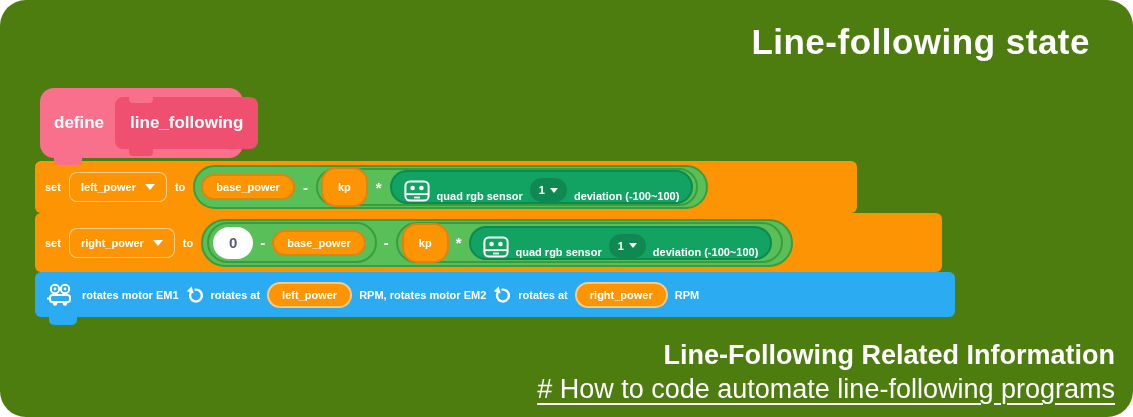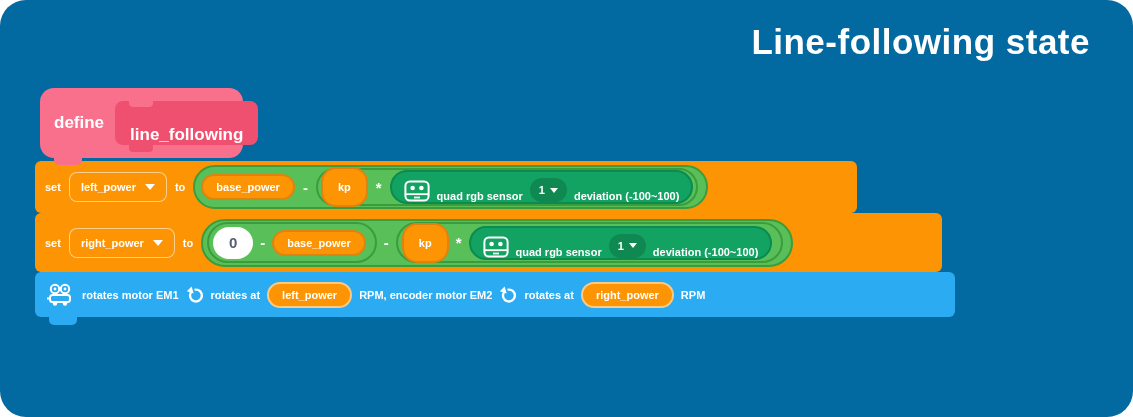--- a/index.html
+++ b/index.html
@@ -1,19 +1,19 @@
 <!DOCTYPE html>
 <html><head>
 <meta charset="utf-8">
 <style>
   html,body { margin:0; padding:0; background:#ffffff; }
   * { box-sizing:border-box; }
   .canvas {
     position:relative; width:1133px; height:417px;
-    background:#0369a1; border-radius:26px; overflow:hidden;
+    background:#4d7c0f; border-radius:26px; overflow:hidden;
     font-family:"Liberation Sans","DejaVu Sans",sans-serif;
   }
   .page-title {
     position:absolute; top:22px; right:43px;
     color:#ffffff; font-size:35px; font-weight:800; letter-spacing:.5px;
   }
   
   .btxt { color:#fff; font-size:11px; font-weight:600; white-space:nowrap; }
   .op   { color:#fff; font-size:15px; font-weight:700; white-space:nowrap; }
 
@@ -22,22 +22,22 @@
     position:absolute; left:40px; top:88px; width:203px; height:70px;
     background:#F8708C; border-radius:14px;
     display:flex; align-items:center; padding-left:14px; gap:11px; z-index:3;
   }
   .define-block .tab {
     position:absolute; left:14px; bottom:-7px; width:28px; height:8px;
     background:#F8708C; border-radius:0 0 5px 5px;
   }
   .define-kw { color:#fff; font-size:17px; font-weight:600; }
   .proto-block {
-    position:relative; height:44px; background:#F0506F; border-radius:8px;
-    display:flex; align-items:flex-end; padding:0 15px;
+    position:relative; height:52px; background:#F0506F; border-radius:8px;
+    display:flex; align-items:center; padding:0 15px;
   }
   .proto-block .notch {
     position:absolute; left:14px; top:0; width:24px; height:6px;
     background:#F8708C; border-radius:0 0 4px 4px;
   }
   .proto-block .tab {
     position:absolute; left:14px; bottom:-7px; width:24px; height:7px;
     background:#F0506F; border-radius:0 0 4px 4px;
   }
   .proto-name { color:#fff; font-size:17px; font-weight:600; }
@@ -235,28 +235,32 @@
     <span class="icon-box">
       <svg width="18" height="18" viewBox="0 0 20 20">
         <path d="M5.4 7.2 A 6.6 6.6 0 1 0 10.5 4.0" fill="none" stroke="#fff" stroke-width="2.6" stroke-linecap="round"></path>
         <polygon points="6.2,0.6 1.0,5.8 8.6,8.2" fill="#fff"></polygon>
       </svg>
     </span>
     <span class="btxt">rotates at</span>
     <div class="oval-var on-blue">
       <span class="btxt">left_power</span>
     </div>
-    <span class="btxt">RPM, encoder motor EM2</span>
+    <span class="btxt">RPM, rotates motor EM2</span>
     <span class="icon-box">
       <svg width="18" height="18" viewBox="0 0 20 20">
         <path d="M5.4 7.2 A 6.6 6.6 0 1 0 10.5 4.0" fill="none" stroke="#fff" stroke-width="2.6" stroke-linecap="round"></path>
         <polygon points="6.2,0.6 1.0,5.8 8.6,8.2" fill="#fff"></polygon>
       </svg>
     </span>
     <span class="btxt">rotates at</span>
     <div class="oval-var on-blue">
       <span class="btxt">right_power</span>
     </div>
     <span class="btxt">RPM</span>
   </div>
 
+  <div class="footer">
+    <div class="footer-heading">Line-Following Related Information</div>
+    <span class="footer-link"># How to code automate line-following programs</span>
+  </div>
 
 </div>
 
 </body></html>

